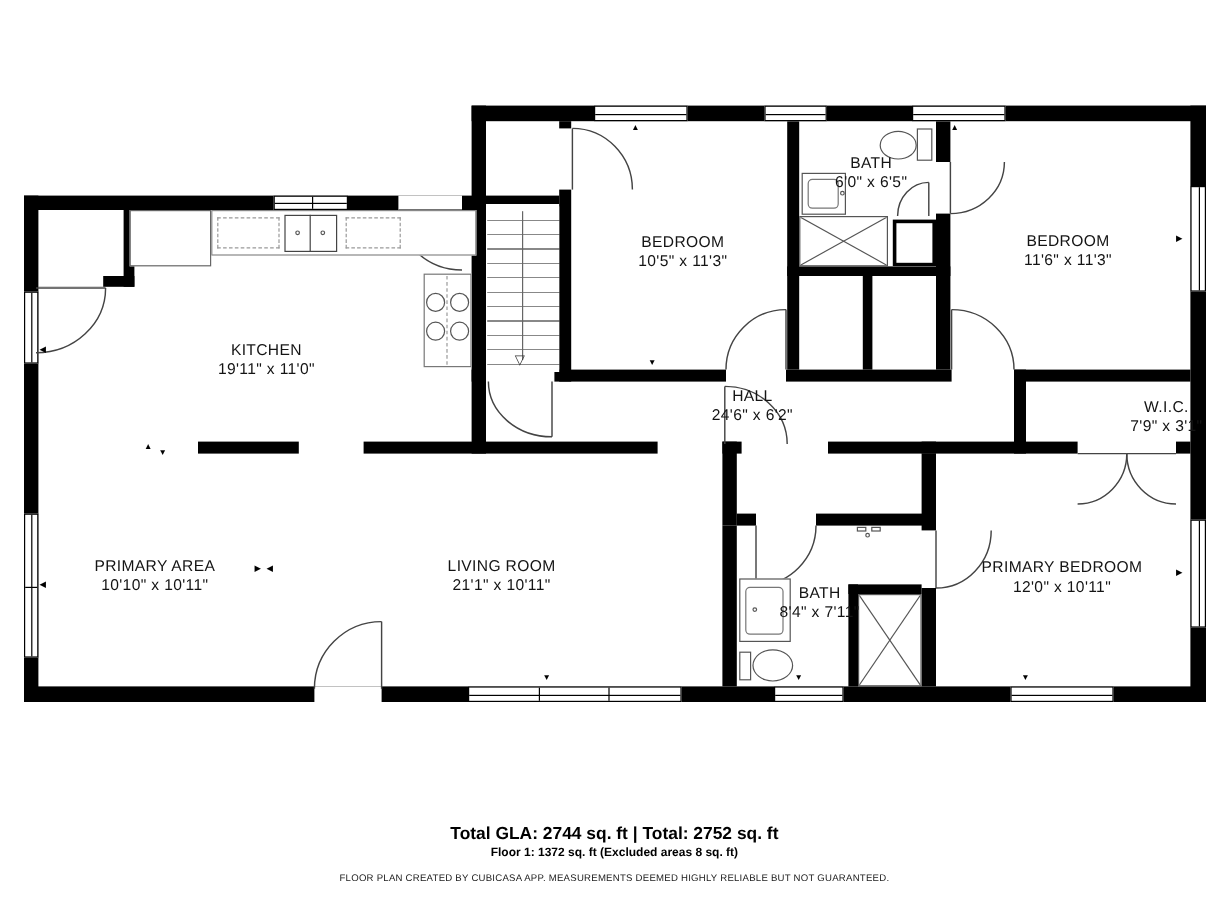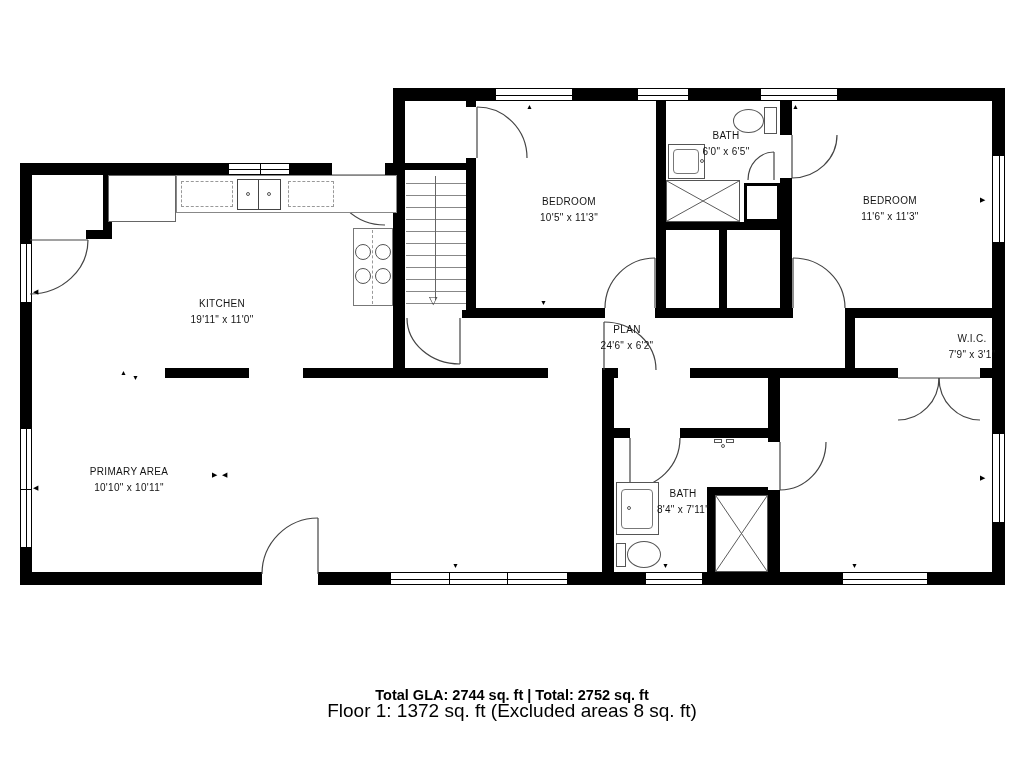--- a/index.html
+++ b/index.html
@@ -13,28 +13,28 @@
   svg.door path,svg.door line{stroke:#444;stroke-width:1.2;fill:none;}
   .fx{position:absolute;background:#fff;border:1px solid #555;box-sizing:border-box;}
   .fx.dashed{border:1px dashed #999;background:transparent;}
   .fx.ell{border-radius:50%;}
   .fx.inner{border-radius:4px;border-color:#777;}
   .dot{position:absolute;width:4px;height:4px;border:1px solid #555;border-radius:50%;background:#fff;box-sizing:border-box;}
   .burner{position:absolute;width:16px;height:16px;border:1.5px solid #555;border-radius:50%;background:#fff;box-sizing:border-box;}
   .stairs{position:absolute;background:repeating-linear-gradient(to bottom,#fff 0,#fff 11px,#888 11px,#888 12px);}
   .xsvg{position:absolute;border:1px solid #555;box-sizing:border-box;}
   .xsvg line{stroke:#555;stroke-width:1;}
-  .room-label{position:absolute;transform:translateX(-50%);text-align:center;color:#141414;font-size:10px;line-height:16px;white-space:nowrap;letter-spacing:.3px;}
+  .room-label{position:absolute;transform:translateX(-50%);text-align:center;color:#141414;font-size:13px;line-height:16px;white-space:nowrap;letter-spacing:.3px;}
   .tick{position:absolute;font-size:7px;line-height:7px;color:#000;}
   .chev{position:absolute;font-size:11px;line-height:11px;color:#333;}
   .vline{position:absolute;background:#888;}
   .dashline{position:absolute;border-left:1px dashed #999;}
   .footer{position:absolute;left:0;width:1024px;text-align:center;color:#000;}
   .f-total{font-size:14.5px;font-weight:bold;line-height:15px;}
-  .f-line{font-size:19px;line-height:14px;margin-top:1px;}
+  .f-line{font-size:10px;line-height:14px;margin-top:1px;font-weight:bold;}
   .f-disc{font-size:8px;letter-spacing:.2px;margin-top:9px;color:#222;}
 </style>
 </head>
 <body>
 
 <div class="plan">
   <div id="geom">
       <div class="w" style="left: 393px; top: 88px; width: 612px; height: 13px;"></div>
       <div class="w" style="left: 992px; top: 88px; width: 13px; height: 497px;"></div>
       <div class="w" style="left: 20px; top: 572px; width: 985px; height: 13px;"></div>
@@ -220,50 +220,59 @@
   <div class="fx" style="left:616px;top:543px;width:10px;height:24px;"></div>
   <div class="fx ell" style="left:627px;top:541px;width:34px;height:27px;"></div>
   <svg class="xsvg" style="left:715px;top:495px;width:53px;height:77px;" viewBox="0 0 53 77" preserveAspectRatio="none">
       <line x1="0" y1="0" x2="53" y2="77"></line>
       <line x1="0" y1="77" x2="53" y2="0"></line>
     </svg>
   <div class="fx" style="left:714px;top:439px;width:8px;height:4px;"></div>
   <div class="fx" style="left:726px;top:439px;width:8px;height:4px;"></div>
   <div class="dot" style="left:721px;top:444px;"></div>
 
-  <div class="room-label" style="left:222px;top:296px;">
+  <div class="room-label" style="left:222px;top:284px;">
     <div>KITCHEN</div>
     <div>19'11" x 11'0"</div>
   </div>
   <div class="room-label" style="left:569px;top:194px;">
     <div>BEDROOM</div>
     <div>10'5" x 11'3"</div>
   </div>
   <div class="room-label" style="left:726px;top:128px;">
     <div>BATH</div>
     <div>6'0" x 6'5"</div>
   </div>
   <div class="room-label" style="left:890px;top:193px;">
     <div>BEDROOM</div>
     <div>11'6" x 11'3"</div>
   </div>
   <div class="room-label" style="left:627px;top:322px;">
-    <div>PLAN</div>
+    <div>HALL</div>
     <div>24'6" x 6'2"</div>
   </div>
   <div class="room-label" style="left:972px;top:331px;">
     <div>W.I.C.</div>
     <div>7'9" x 3'1"</div>
   </div>
   <div class="room-label" style="left:129px;top:464px;">
     <div>PRIMARY AREA</div>
     <div>10'10" x 10'11"</div>
   </div>
+  <div class="room-label" style="left:418px;top:464px;">
+    <div>LIVING ROOM</div>
+    <div>21'1" x 10'11"</div>
+  </div>
   <div class="room-label" style="left:683px;top:486px;">
     <div>BATH</div>
     <div>8'4" x 7'11"</div>
   </div>
+  <div class="room-label" style="left:885px;top:465px;">
+    <div>PRIMARY BEDROOM</div>
+    <div>12'0" x 10'11"</div>
+  </div>
 
   <div class="footer" style="top:688px;">
     <div class="f-total">Total GLA: 2744 sq. ft | Total: 2752 sq. ft</div>
     <div class="f-line">Floor 1: 1372 sq. ft (Excluded areas 8 sq. ft)</div>
+    <div class="f-disc">FLOOR PLAN CREATED BY CUBICASA APP. MEASUREMENTS DEEMED HIGHLY RELIABLE BUT NOT GUARANTEED.</div>
   </div>
 </div>
 
 </body></html>

